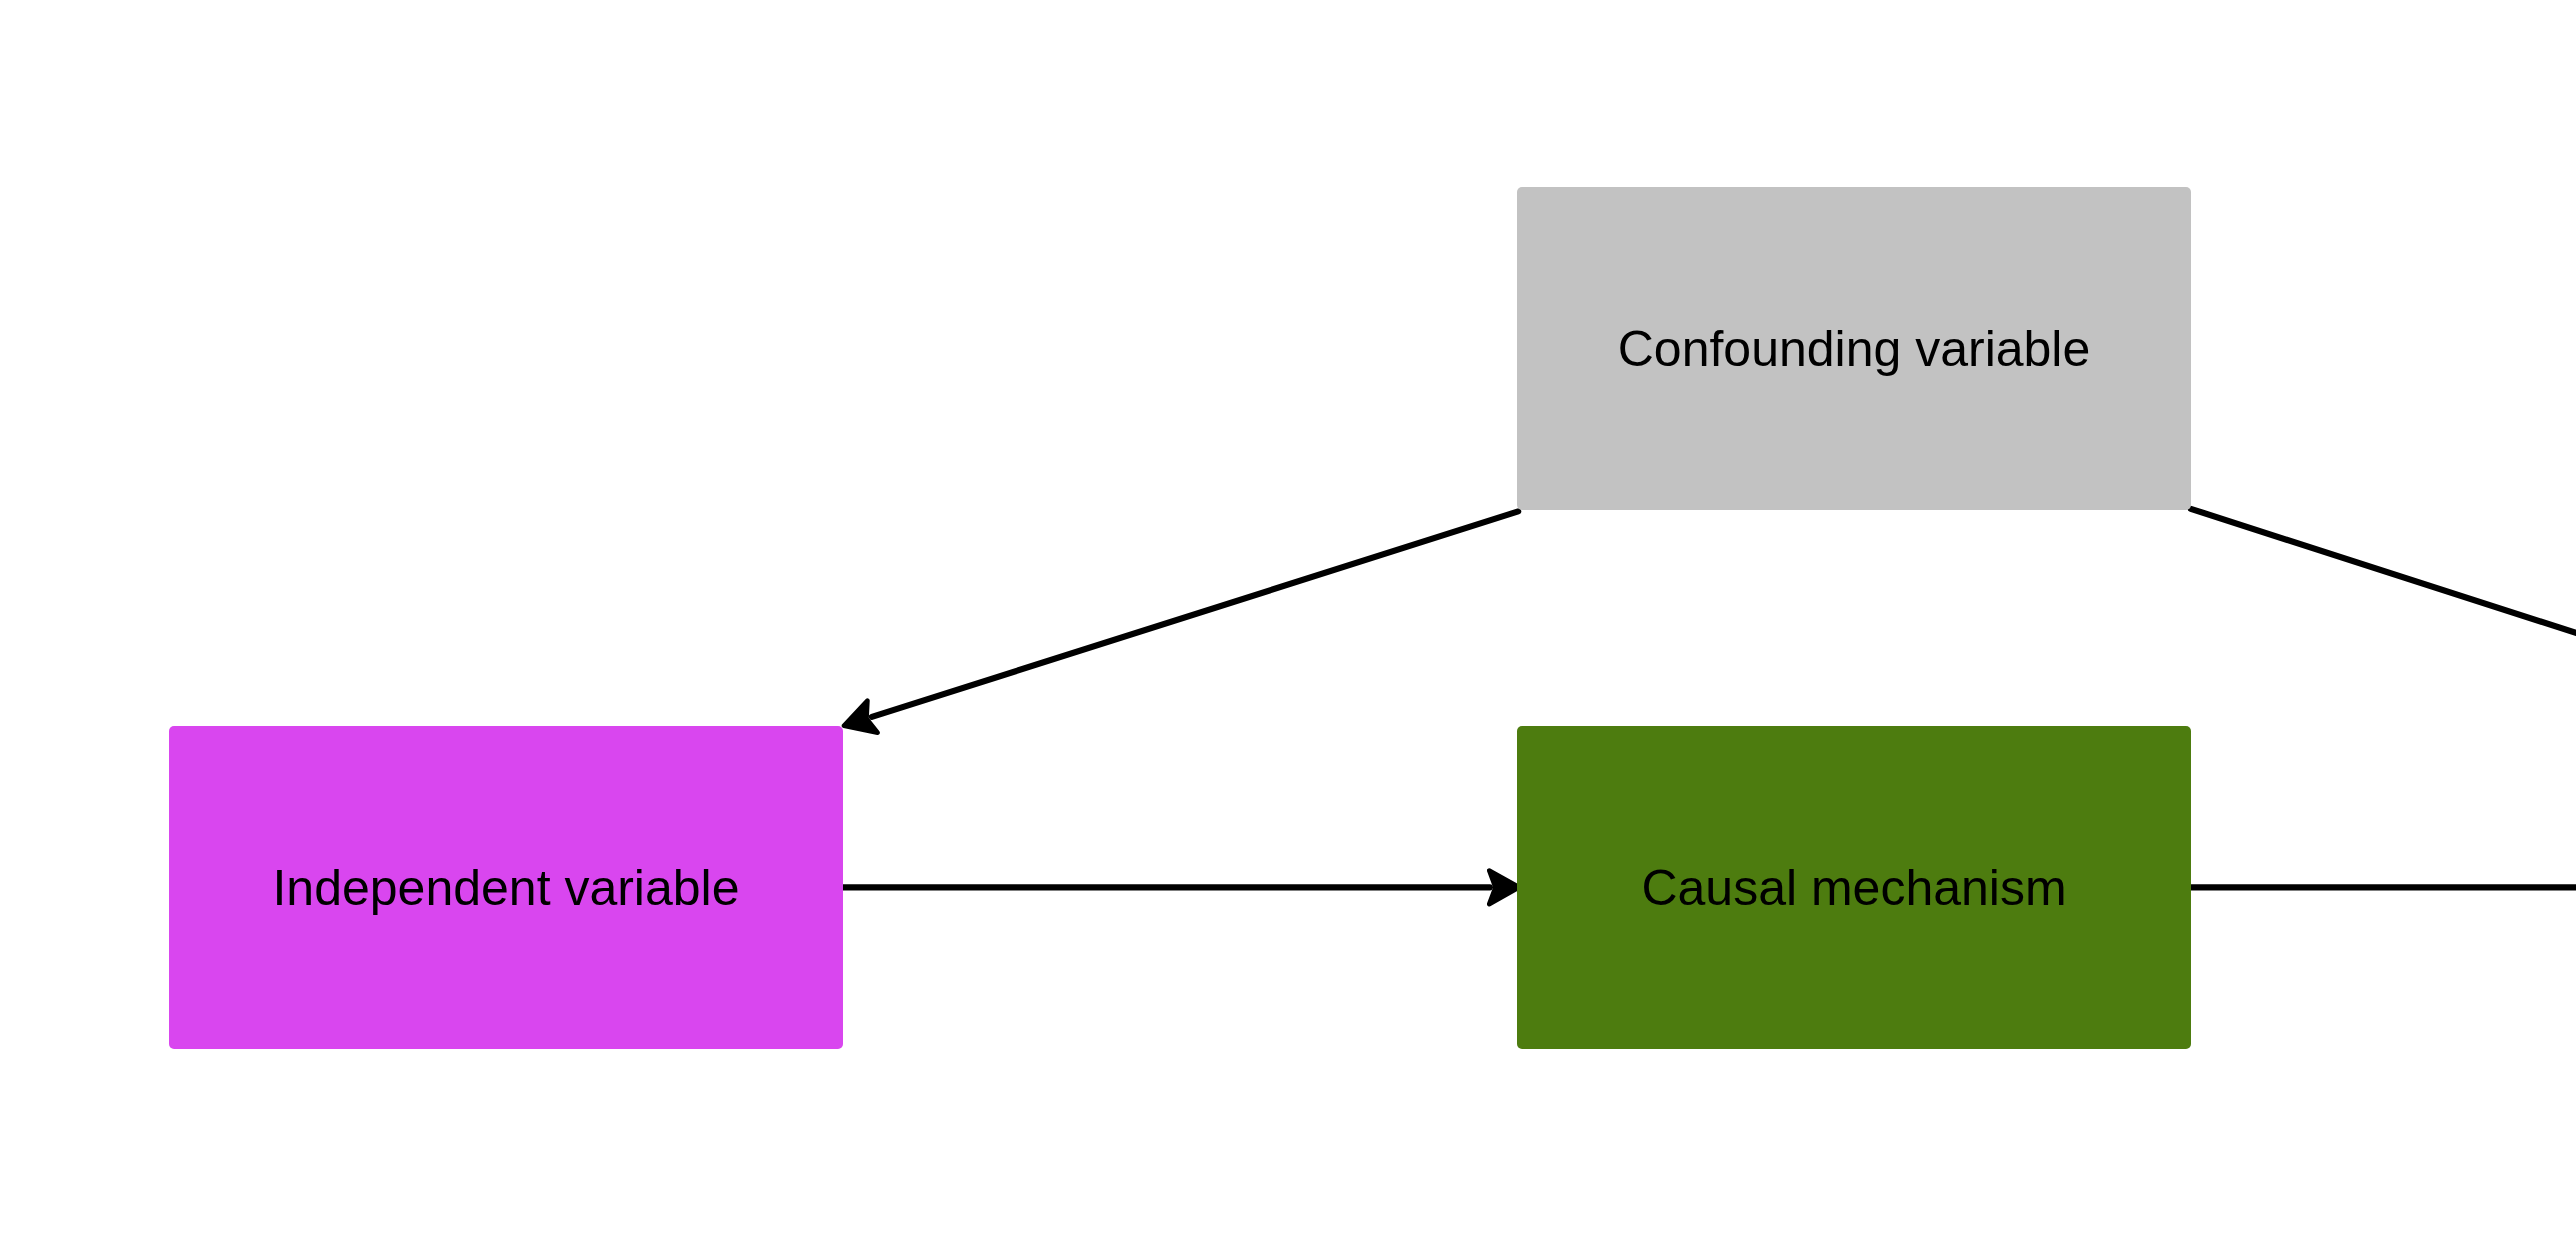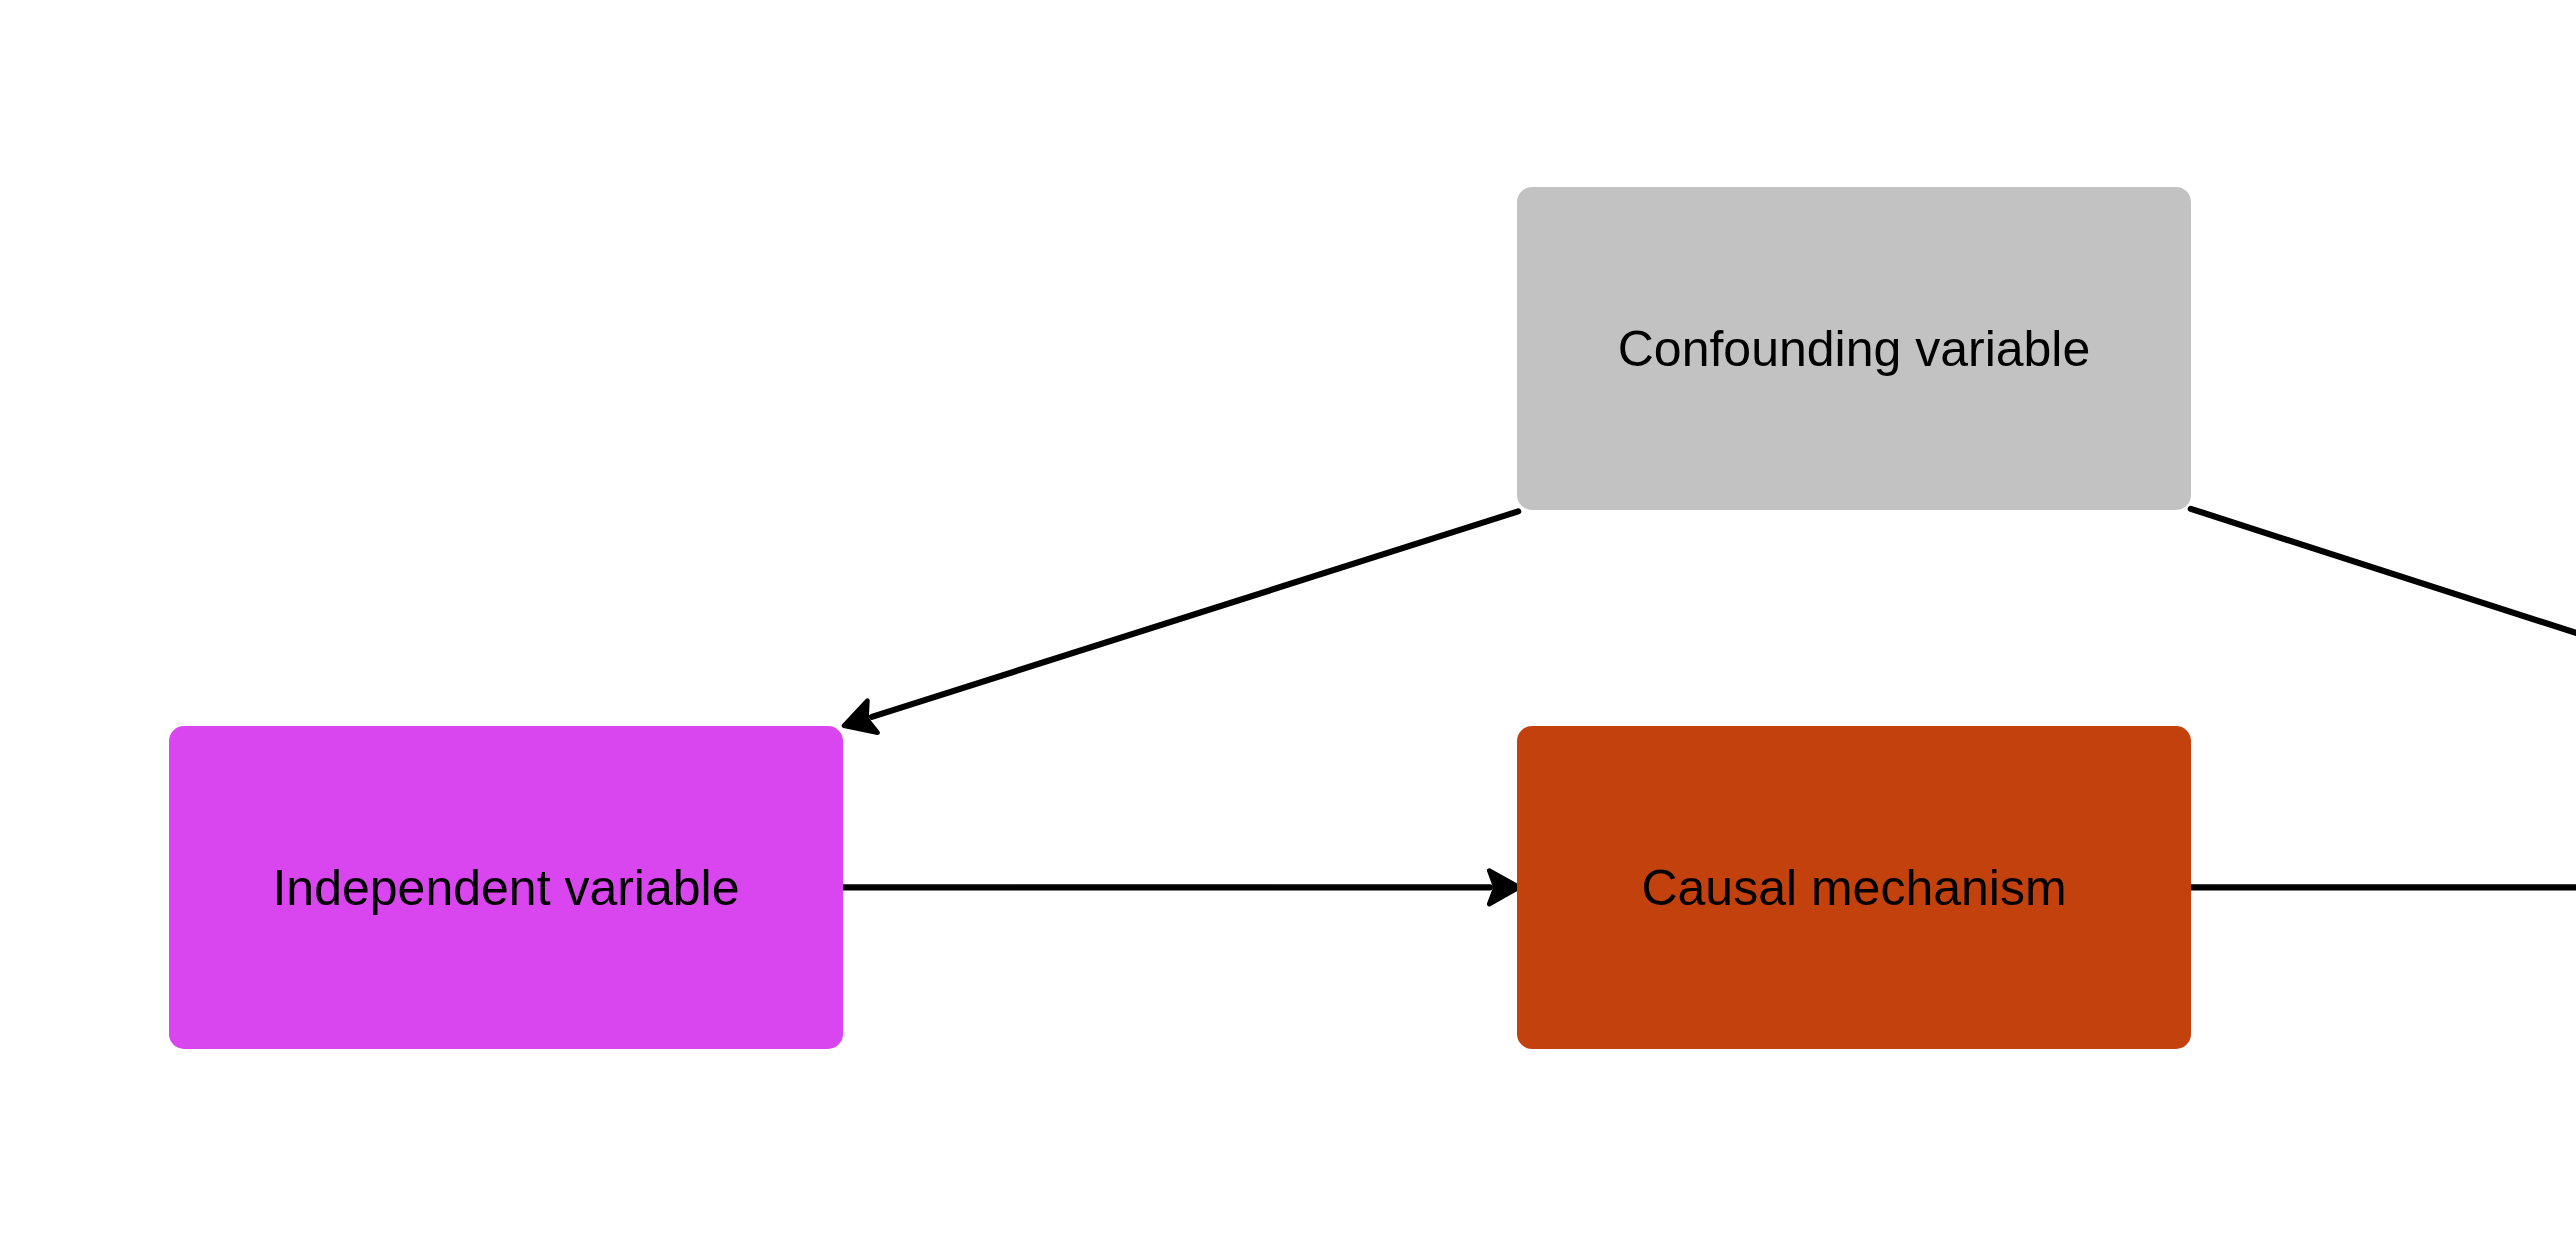--- a/index.html
+++ b/index.html
@@ -34,21 +34,21 @@
   .arrowhead-path {
     fill: #000000;
     stroke: #000000;
     stroke-width: 1.3;
     stroke-linejoin: round;
   }
   .node {
     position: absolute;
     width: 674px;
     height: 323px;
-    border-radius: 15px;
+    border-radius: 5px;
     background: #c2c2c2;
     display: flex;
     align-items: center;
     justify-content: center;
     text-align: center;
   }
   .node-label {
     font-size: 50px;
     line-height: 1.2;
     color: #000000;
@@ -80,18 +80,18 @@
   </svg>
 
   <div class="node node-confounding" style="background-color: rgb(194, 194, 194);">
     <span class="node-label">Confounding variable</span>
   </div>
 
   <div class="node node-independent" style="background-color: #d946ef;">
     <span class="node-label">Independent variable</span>
   </div>
 
-  <div class="node node-mechanism" style="background-color: #c2410c;">
+  <div class="node node-mechanism" style="background-color: #4d7c0f;">
     <span class="node-label">Causal mechanism</span>
   </div>
 
 </div>
 
 
 </body></html>

